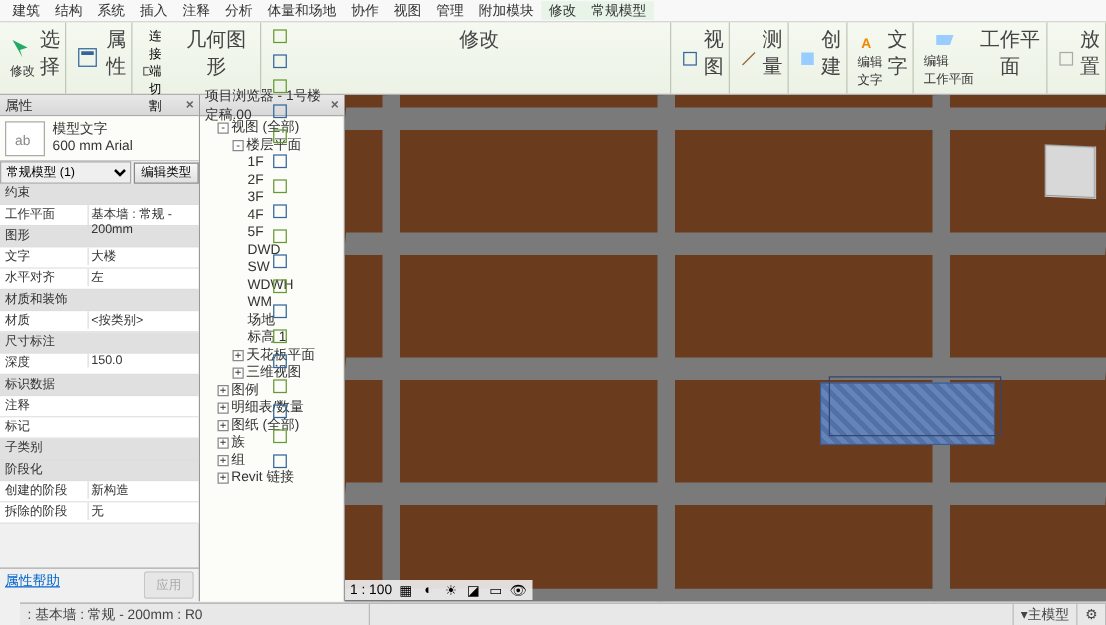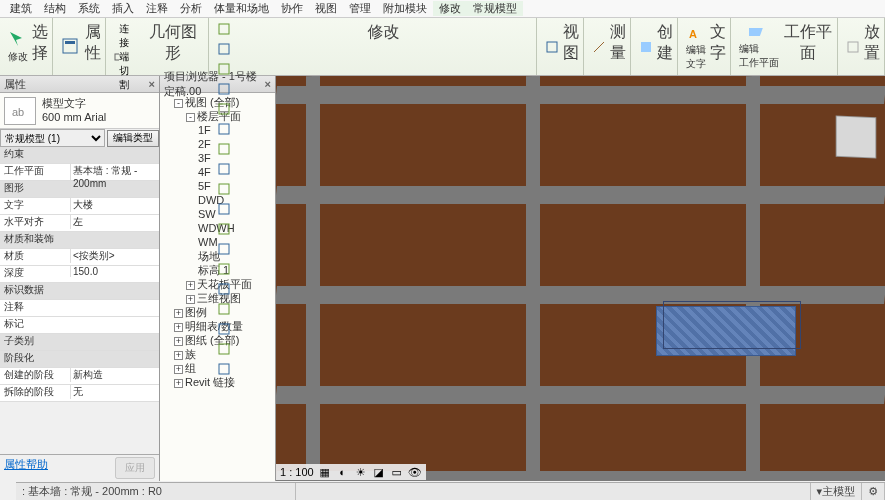--- a/index.html
+++ b/index.html
@@ -312,20 +312,23 @@
           <div class="prop-k">水平对齐</div>
           <div class="prop-v">左</div>
         </div>
         <div class="prop-row hdr">
           <div class="prop-k" style="width:100%">材质和装饰</div>
         </div>
         <div class="prop-row">
           <div class="prop-k">材质</div>
           <div class="prop-v">&lt;按类别&gt;</div>
         </div>
+        <div class="prop-row hdr">
+          <div class="prop-k" style="width:100%">尺寸标注</div>
+        </div>
         <div class="prop-row">
           <div class="prop-k">深度</div>
           <div class="prop-v">150.0</div>
         </div>
         <div class="prop-row hdr">
           <div class="prop-k" style="width:100%">标识数据</div>
         </div>
         <div class="prop-row">
           <div class="prop-k">注释</div>
           <div class="prop-v"></div>

